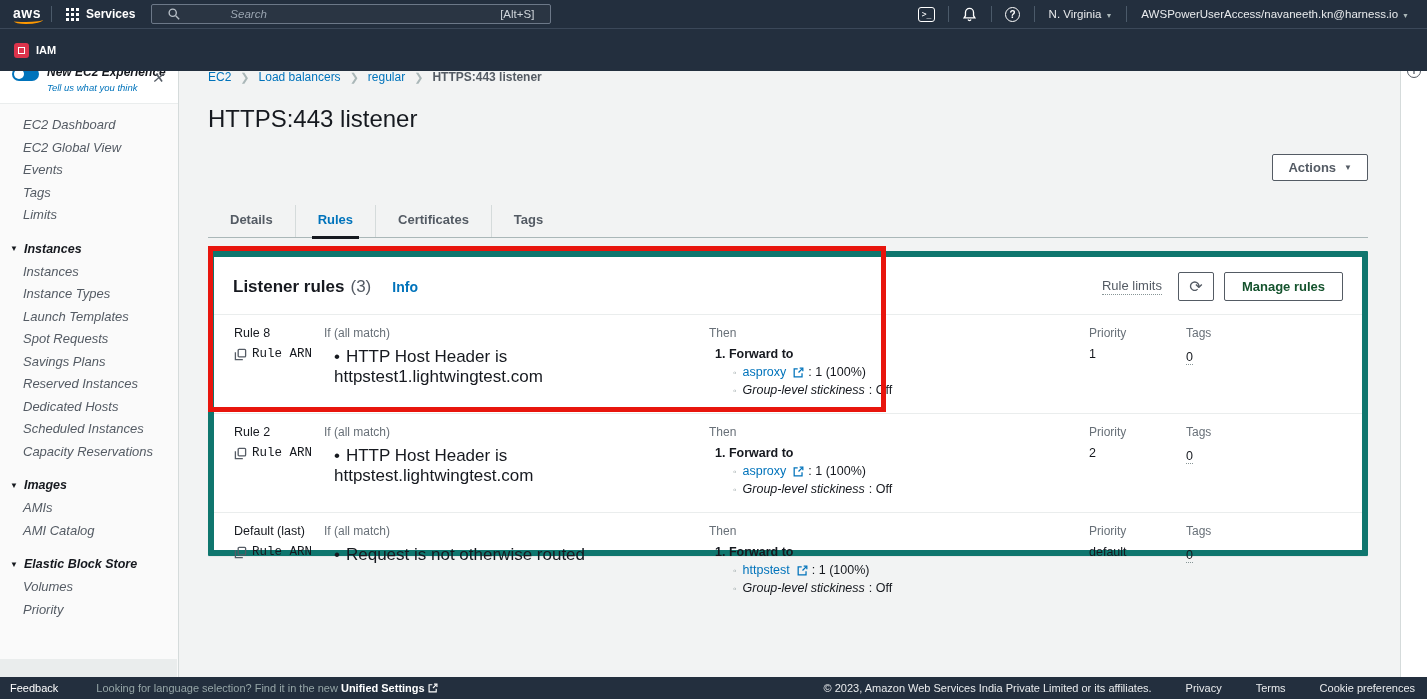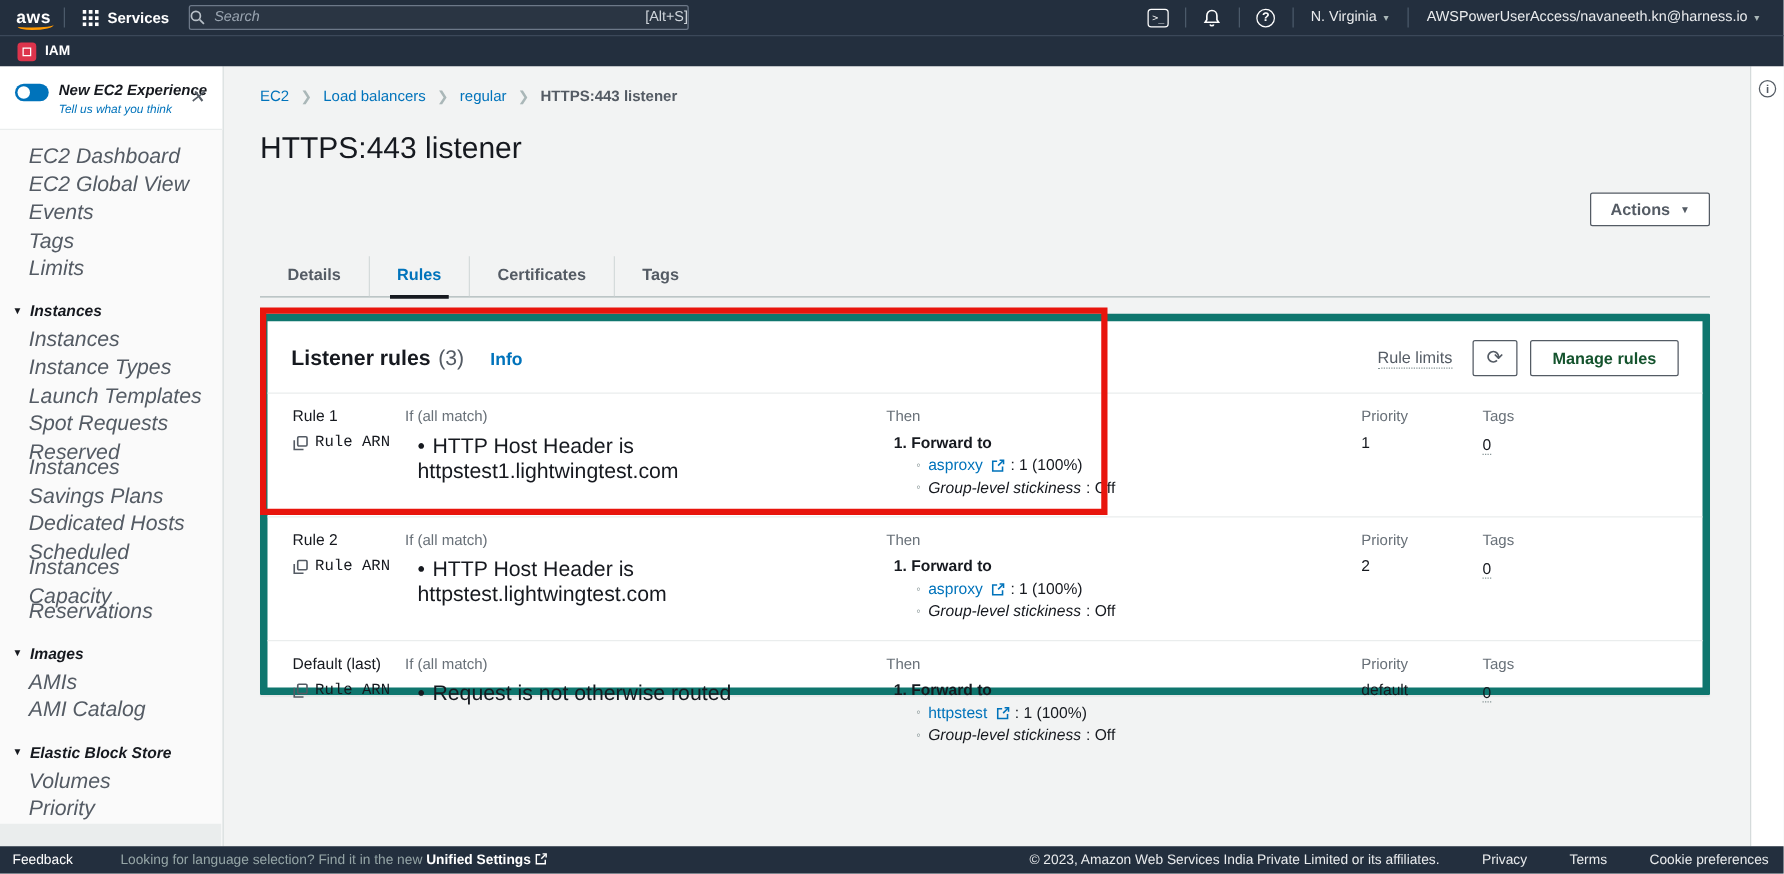--- a/index.html
+++ b/index.html
@@ -5,49 +5,49 @@
   * { margin:0; padding:0; box-sizing:border-box; }
   html,body { width:1427px; height:699px; overflow:hidden; }
   body { font-family:"Liberation Sans", sans-serif; background:#f2f3f3; position:relative; color:#16191f; }
 
   
   .topnav { position:absolute; top:0; left:0; width:1427px; height:28px; background:#232f3e; display:flex; align-items:center; z-index:20; }
   .aws-logo { margin-left:13px; color:#fff; font-weight:bold; font-size:14px; letter-spacing:.5px; position:relative; padding-bottom:3px; cursor:pointer; }
   .aws-logo::after { content:""; position:absolute; left:1px; right:-2px; bottom:0; height:5px; border-bottom:2px solid #ff9900; border-radius:0 0 60% 40%; }
   .nav-divider { width:1px; height:16px; background:#4b5a6a; margin:0 10px; }
   .services { display:flex; align-items:center; gap:7px; color:#fff; font-size:12px; font-weight:bold; cursor:pointer; padding:0 4px; }
-  .search-wrap { margin-left:12px; width:400px; height:20px; background:#2a3543; border:1px solid #6c7888; border-radius:2px; display:flex; align-items:center; padding:0 0; color:#95a0ab; }
+  .search-wrap { margin-left:12px; width:400px; height:20px; background:#2a3543; border:1px solid #6c7888; border-radius:2px; display:flex; align-items:center; padding:0 16px; color:#95a0ab;gap:43px; }
   .search-wrap .ph { font-style:italic; font-size:11.5px; margin-left:7px; flex:1; color:#9aa5b1; }
   .search-wrap .kbd { font-size:11.5px; color:#cfd5db; }
   .topnav-right { margin-left:auto; display:flex; align-items:center; gap:0; margin-right:10px; }
   .icon-btn { color:#fff; display:flex; align-items:center; justify-content:center; width:30px; height:22px; cursor:pointer; }
   .vdiv { width:1px; height:16px; background:#4b5a6a; margin:0 6px; }
   .nav-drop { color:#e9ebed; font-size:11.5px; cursor:pointer; padding:0 8px; white-space:nowrap; }
   .nav-drop .caret { font-size:7px; color:#aab7b8; margin-left:4px; }
   .term-icon { width:17px; height:15px; border:1.4px solid #fff; border-radius:3px; font-size:8px; color:#fff; display:flex; align-items:center; justify-content:center; font-family:"DejaVu Sans Mono", monospace; }
   .q-icon, .i-icon { width:15px; height:15px; border:1.4px solid #fff; border-radius:50%; font-size:10px; color:#fff; display:flex; align-items:center; justify-content:center; font-weight:bold; }
 
   
-  .favbar { position:absolute; top:28px; left:0; width:1427px; height:25px; background:#232f3e; border-top:1px solid #3b4859; display:flex; align-items:center; z-index:19; }
+  .favbar { position:absolute; top:28px; left:0; width:1427px; height:43px; background:#232f3e; border-top:1px solid #3b4859; display:flex; align-items:center; z-index:19; }
   .iam-chip { display:flex; align-items:center; gap:7px; margin-left:14px; cursor:pointer; }
   .iam-icon { width:15px; height:15px; background:#dd344c; border-radius:3px; display:flex; align-items:center; justify-content:center; }
   .iam-icon span { width:7px; height:7px; border:1.3px solid #fff; display:block; }
   .iam-chip b { color:#fff; font-size:11px; }
 
   
   .sidebar { position:absolute; top:53px; left:0; width:179px; bottom:22px; background:#fafafa; border-right:1px solid #d5dbdb; overflow:hidden;font-style:italic; }
   .exp-box { padding:12px 10px 10px 12px; border-bottom:1px solid #eaeded; position:relative; background:#fff; }
   .exp-row { display:flex; align-items:flex-start; gap:8px; }
   .toggle { width:27px; height:14px; background:#0073bb; border-radius:8px; position:relative; flex:none; margin-top:2px; cursor:pointer; }
   .toggle::after { content:""; position:absolute; left:2px; top:2px; width:10px; height:10px; background:#fff; border-radius:50%; }
   .exp-title { font-size:12px; font-weight:bold; color:#16191f; line-height:1.2; }
   .exp-sub { font-size:9.5px; color:#0073bb; margin-top:3px; cursor:pointer; }
   .exp-close { position:absolute; right:14px; top:20px; color:#545b64; font-size:15px; cursor:pointer; line-height:10px; }
   .side-list { list-style:none; margin-top:10px; }
-  .side-list li { font-size:17px; color:#545b64; padding:5px 10px 5px 23px; cursor:pointer; line-height:12.5px; }
+  .side-list li { font-size:13px; color:#545b64; padding:5px 10px 5px 23px; cursor:pointer; line-height:12.5px; }
   .side-section { display:flex; align-items:center; gap:6px; padding:6px 10px 5px 10px; margin-top:9px; font-size:12.5px; font-weight:bold; color:#16191f; cursor:pointer; }
   .side-section .arr { font-size:8px; color:#16191f; }
   .side-scroll-strip { position:absolute; bottom:0; left:0; right:1px; height:18px; background:#eaeded; }
 
   
   .help-strip { position:absolute; top:53px; right:0; width:27px; bottom:22px; background:#fff; border-left:1px solid #d5dbdb; display:flex; justify-content:center; padding-top:11px; }
   .help-strip .info-circ { width:14px; height:14px; border:1.3px solid #545b64; border-radius:50%; color:#545b64; font-size:9px; display:flex; align-items:center; justify-content:center; font-weight:bold; cursor:pointer; }
 
   
   .main { position:absolute; top:53px; left:180px; right:27px; bottom:22px; background:#f2f3f3; overflow:hidden; }
@@ -187,22 +187,22 @@
 
   <div class="side-section">
     <span class="arr">▼</span>
     <span>Instances</span>
   </div>
   <ul class="side-list" style="margin-top:0">
     <li>Instances</li>
     <li>Instance Types</li>
     <li>Launch Templates</li>
     <li>Spot Requests</li>
+    <li>Savings Plans</li>
     <li>Reserved Instances</li>
-    <li>Savings Plans</li>
     <li>Dedicated Hosts</li>
     <li>Scheduled Instances</li>
     <li>Capacity Reservations</li>
   </ul>
 
   <div class="side-section">
     <span class="arr">▼</span>
     <span>Images</span>
   </div>
   <ul class="side-list" style="margin-top:0">
@@ -258,21 +258,21 @@
         <span class="rule-limits">Rule limits</span>
         <button class="refresh-btn">
             <span>⟳</span>
           </button>
         <button class="manage-btn">Manage rules</button>
       </div>
     </div>
 
     <div class="rule-row">
       <div>
-        <div class="rule-name">Rule 1</div>
+        <div class="rule-name">Rule 8</div>
         <div class="arn-line">
           <span class="copy-ic">
               <svg width="13" height="13" viewBox="0 0 14 14">
                 <rect x="4.5" y="1.5" width="8" height="8" rx="1" fill="none" stroke="#545b64" stroke-width="1.4"></rect>
                 <path d="M9.5 12.5h-8v-8" fill="none" stroke="#545b64" stroke-width="1.4"></path>
               </svg>
             </span>
           <span>Rule ARN</span>
         </div>
       </div>

